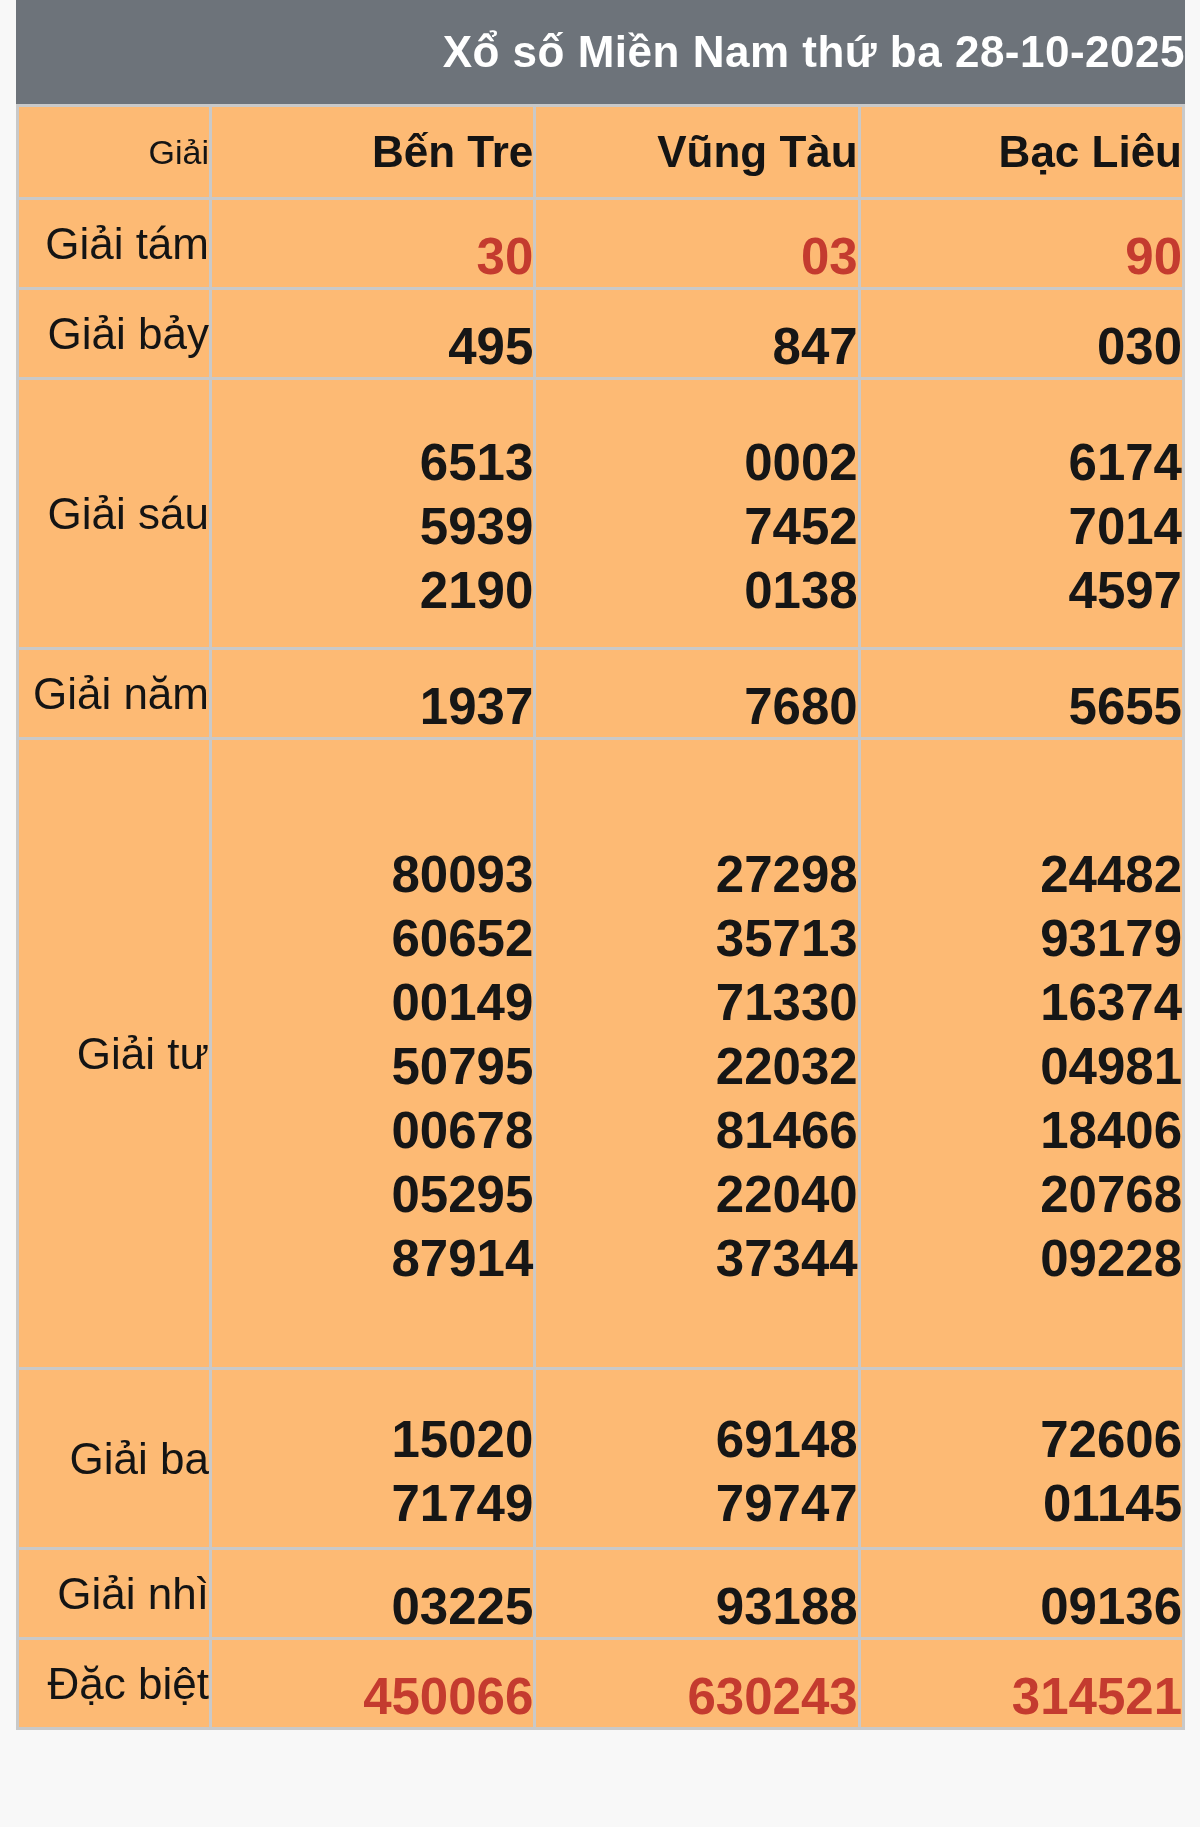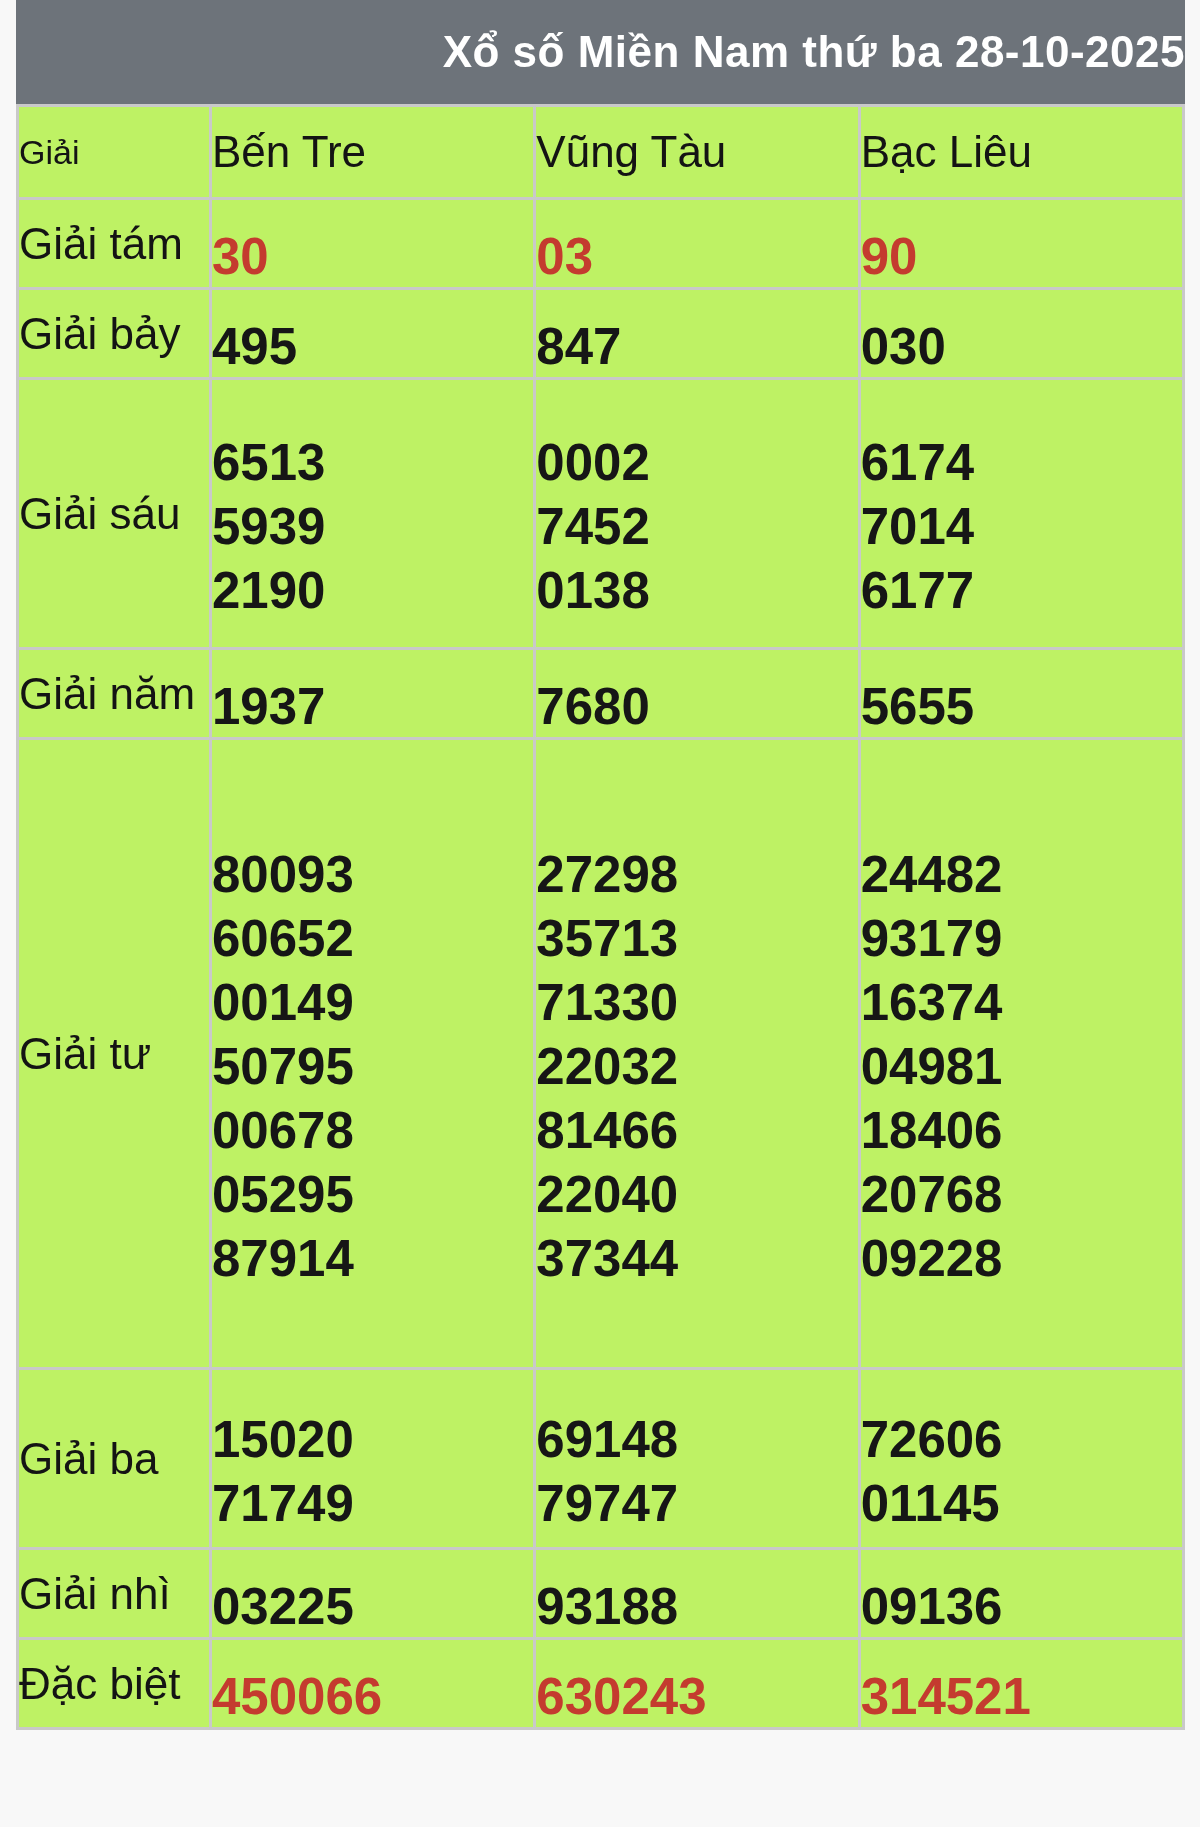--- a/index.html
+++ b/index.html
@@ -32,28 +32,28 @@
   }
   table.results {
     border-collapse: collapse;
     table-layout: fixed;
     width: 100%;
     background: #fdfdfd;
   }
   table.results col.c-label { width: 193px; }
   th, td {
     border: 3px solid var(--border-color, #c9c9c9);
-    text-align: left;
+    text-align: right;
     vertical-align: middle;
     padding: 0;
-    background: #bef264;
+    background: #fdba74;
   }
   thead tr { height: 93px; }
   th {
-    font-weight: 400;
+    font-weight: 700;
     font-size: 44px;
     color: #141414;
   }
   th.label-col {
     font-weight: 400;
     font-size: 34px;
   }
   td.label-col {
     font-weight: 400;
     font-size: 44px;
@@ -125,21 +125,21 @@
             <div class="num">2190</div>
           </td>
           <td>
             <div class="num">0002</div>
             <div class="num">7452</div>
             <div class="num">0138</div>
           </td>
           <td>
             <div class="num">6174</div>
             <div class="num">7014</div>
-            <div class="num">6177</div>
+            <div class="num">4597</div>
           </td>
         </tr>
         <tr style="height: 90px;">
           <td class="label-col">Giải năm</td>
           <td>
             <div class="num">1937</div>
           </td>
           <td>
             <div class="num">7680</div>
           </td>

